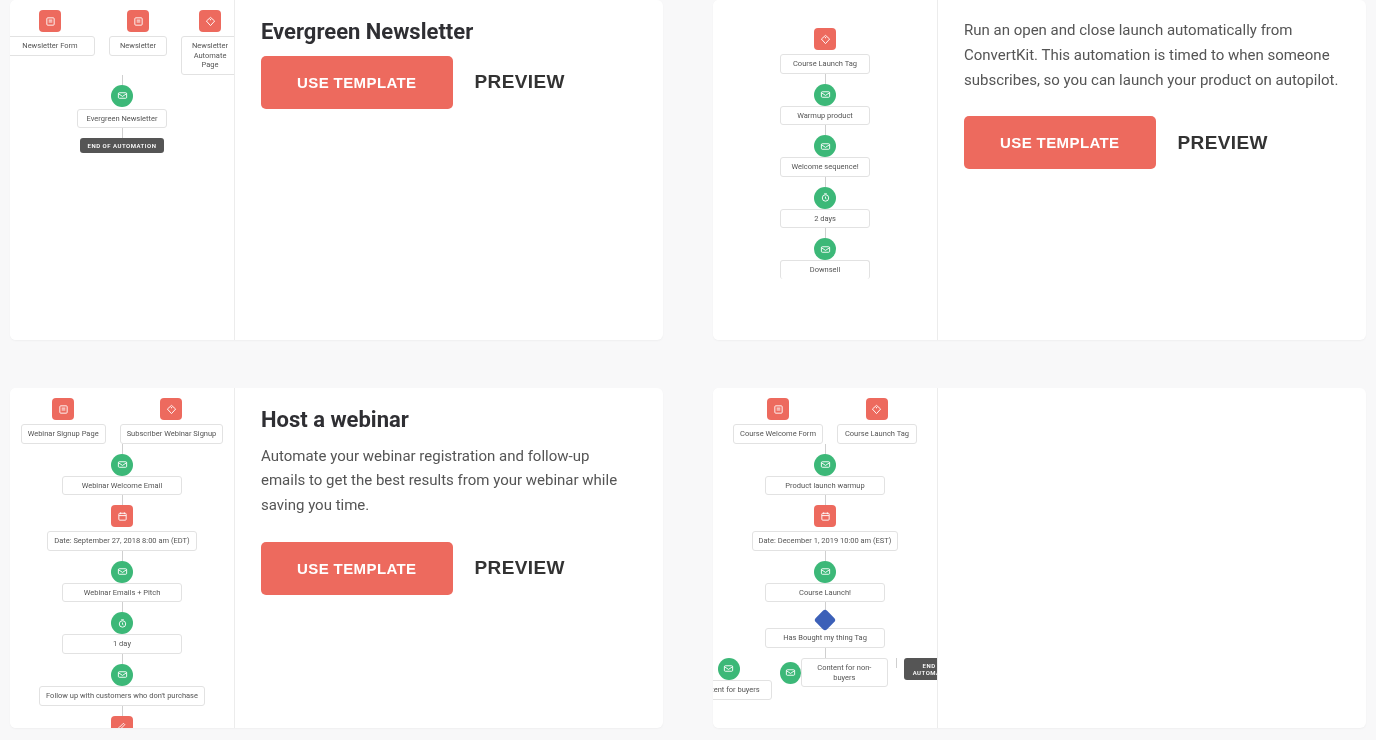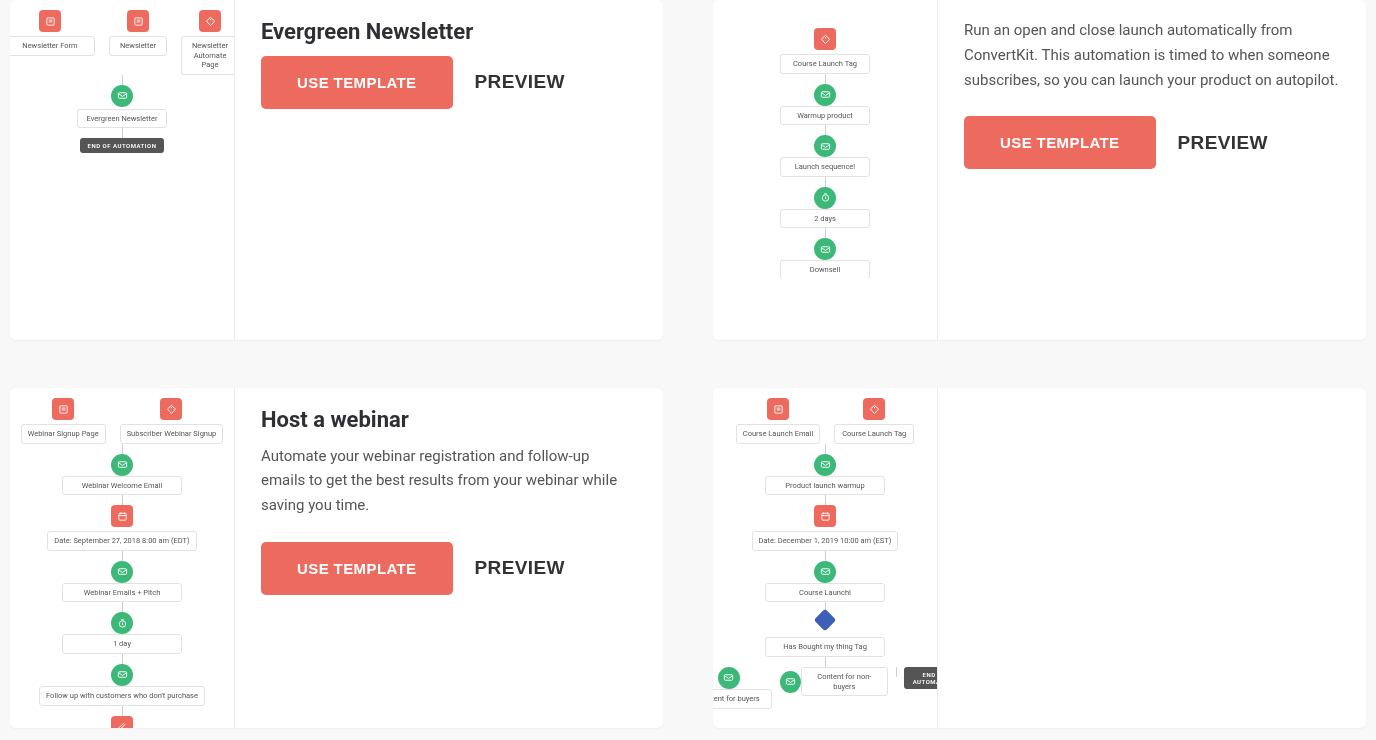--- a/index.html
+++ b/index.html
@@ -211,21 +211,21 @@
               <use href="#i-mail"></use>
             </svg>
           </div>
         <div class="node"><span class="nodelbl">Warmup product</span></div>
         <div class="connector"></div>
         <div class="circle ic-green">
             <svg class="ic">
               <use href="#i-mail"></use>
             </svg>
           </div>
-        <div class="node"><span class="nodelbl">Launch sequence!</span></div>
+        <div class="node"><span class="nodelbl">Welcome sequence!</span></div>
         <div class="connector"></div>
         <div class="circle ic-green">
             <svg class="ic">
               <use href="#i-clock"></use>
             </svg>
           </div>
         <div class="node"><span class="nodelbl">2 days</span></div>
         <div class="connector"></div>
         <div class="circle ic-green">
             <svg class="ic">
@@ -320,21 +320,21 @@
 
   <div class="card">
     <div class="thumb">
       <div class="flow row">
         <div style="display:flex;flex-direction:column;align-items:center">
           <div class="iconbox ic-red">
               <svg class="ic">
                 <use href="#i-form"></use>
               </svg>
             </div>
-          <div class="node" style="min-width:80px"><span class="nodelbl">Course Launch Email</span></div>
+          <div class="node" style="min-width:80px"><span class="nodelbl">Course Welcome Form</span></div>
         </div>
         <div style="display:flex;flex-direction:column;align-items:center">
           <div class="iconbox ic-red">
               <svg class="ic">
                 <use href="#i-tag"></use>
               </svg>
             </div>
           <div class="node" style="min-width:80px"><span class="nodelbl">Course Launch Tag</span></div>
         </div>
       </div>
@@ -355,21 +355,21 @@
         <div class="node" style="min-width:120px"><span class="nodelbl">Date: December 1, 2019 10:00 am (EST)</span></div>
         <div class="connector"></div>
         <div class="circle ic-green">
             <svg class="ic">
               <use href="#i-mail"></use>
             </svg>
           </div>
         <div class="node" style="min-width:120px"><span class="nodelbl">Course Launch!</span></div>
         <div class="connector"></div>
         <div class="ic-blue"></div>
-        <div class="node" style="min-width:120px;margin-top:9px"><span class="nodelbl">Has Bought my thing Tag</span></div>
+        <div class="node" style="min-width:120px;margin-top:0"><span class="nodelbl">Has Bought my thing Tag</span></div>
         <div class="connector"></div>
         <div class="flow row" style="gap:8px">
           <div style="display:flex;flex-direction:column;align-items:center">
             <div class="circle ic-green">
                 <svg class="ic">
                   <use href="#i-mail"></use>
                 </svg>
               </div>
             <div class="node" style="min-width:86px"><span class="nodelbl">Content for buyers</span></div>
           </div>

